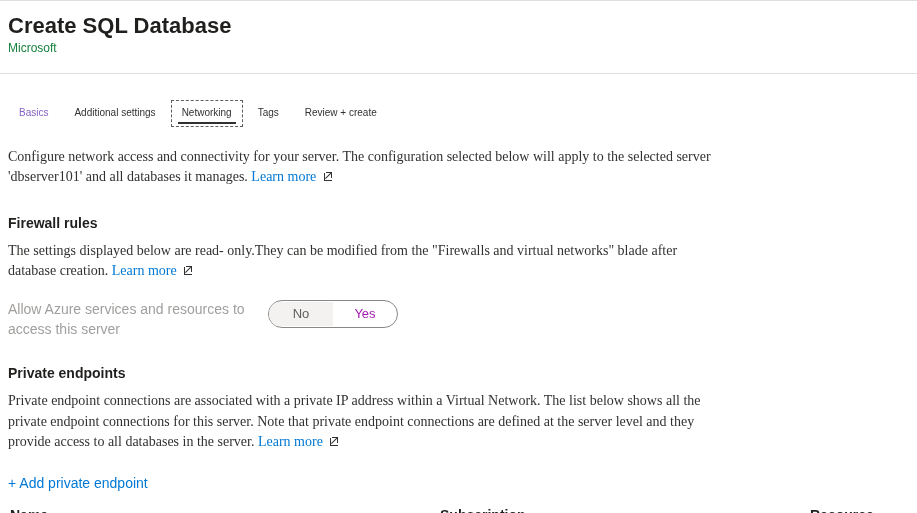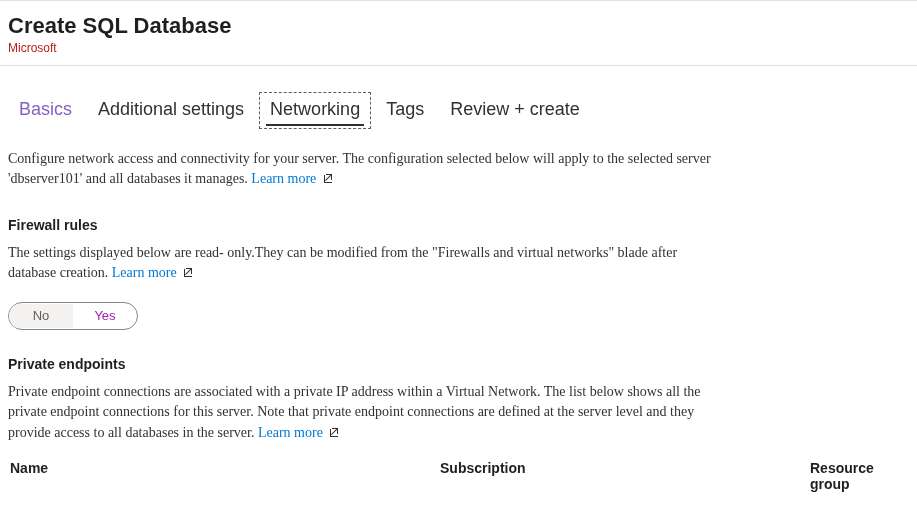--- a/index.html
+++ b/index.html
@@ -5,45 +5,45 @@
     * { box-sizing: border-box; margin: 0; padding: 0; }
     body {
       font-family: "Segoe UI", -apple-system, BlinkMacSystemFont, sans-serif;
       font-size: 14px;
       color: #323130;
       width: 917px;
       background: #fff;
     }
     .top-border { border-top: 1px solid #e1dfdd; }
     .header {
-      padding: 12px 8px 10px 8px;
+      padding: 12px 8px 18px 8px;
       border-bottom: 1px solid #e1dfdd;
     }
     .header h1 {
       font-size: 22px;
       font-weight: 600;
       color: #201f1e;
       margin-bottom: 2px;
     }
     .header .subtitle {
       font-size: 12px;
-      color: #b91c1c;
+      color: #15803d;
     }
     .content {
       padding: 8px;
     }
     .tabs {
       display: flex;
       gap: 4px;
       margin-top: 18px;
       margin-bottom: 20px;
     }
     .tab {
       padding: 6px 10px 8px 10px;
-      font-size: 18px;
+      font-size: 10px;
       color: #323130;
       cursor: pointer;
       border: 1px dashed transparent;
       position: relative;
     }
     .tab.basics { color: #8661c5; }
     .tab.active {
       border: 1px dashed #605e5c;
       font-weight: 400;
       color: #323130;
@@ -171,39 +171,41 @@
       <span class="ext-icon">
         <svg width="12" height="12" viewBox="0 0 12 12">
             <path d="M4 2h6v6h-1V3.7L3.7 9 3 8.3 8.3 3H4V2z" fill="#323130"></path>
             <path d="M2 3h1v7h7v1H2V3z" fill="#323130"></path>
           </svg>
       </span>
     </a>
   </p>
 
   <div class="field-row">
+    <div class="field-label">Allow Azure services and resources to access this server</div>
     <div class="pill-toggle">
       <div class="pill-option selected">No</div>
       <div class="pill-option">Yes</div>
     </div>
   </div>
 
   <h2 class="section-heading">Private endpoints</h2>
   <p class="body-text">
     <span>Private endpoint connections are associated with a private IP address within a Virtual Network. The list below shows all the private endpoint connections for this server. Note that private endpoint connections are defined at the server level and they provide access to all databases in the server. </span>
     <a class="link"><span>Learn more</span>
       <span class="ext-icon">
         <svg width="12" height="12" viewBox="0 0 12 12">
             <path d="M4 2h6v6h-1V3.7L3.7 9 3 8.3 8.3 3H4V2z" fill="#323130"></path>
             <path d="M2 3h1v7h7v1H2V3z" fill="#323130"></path>
           </svg>
       </span>
     </a>
   </p>
 
+  <div class="add-link">+ Add private endpoint</div>
 
   <div class="table">
     <div class="table-header">
       <div class="col-name">Name</div>
       <div class="col-sub">Subscription</div>
       <div class="col-rg">Resource group</div>
     </div>
 
   </div>
 

